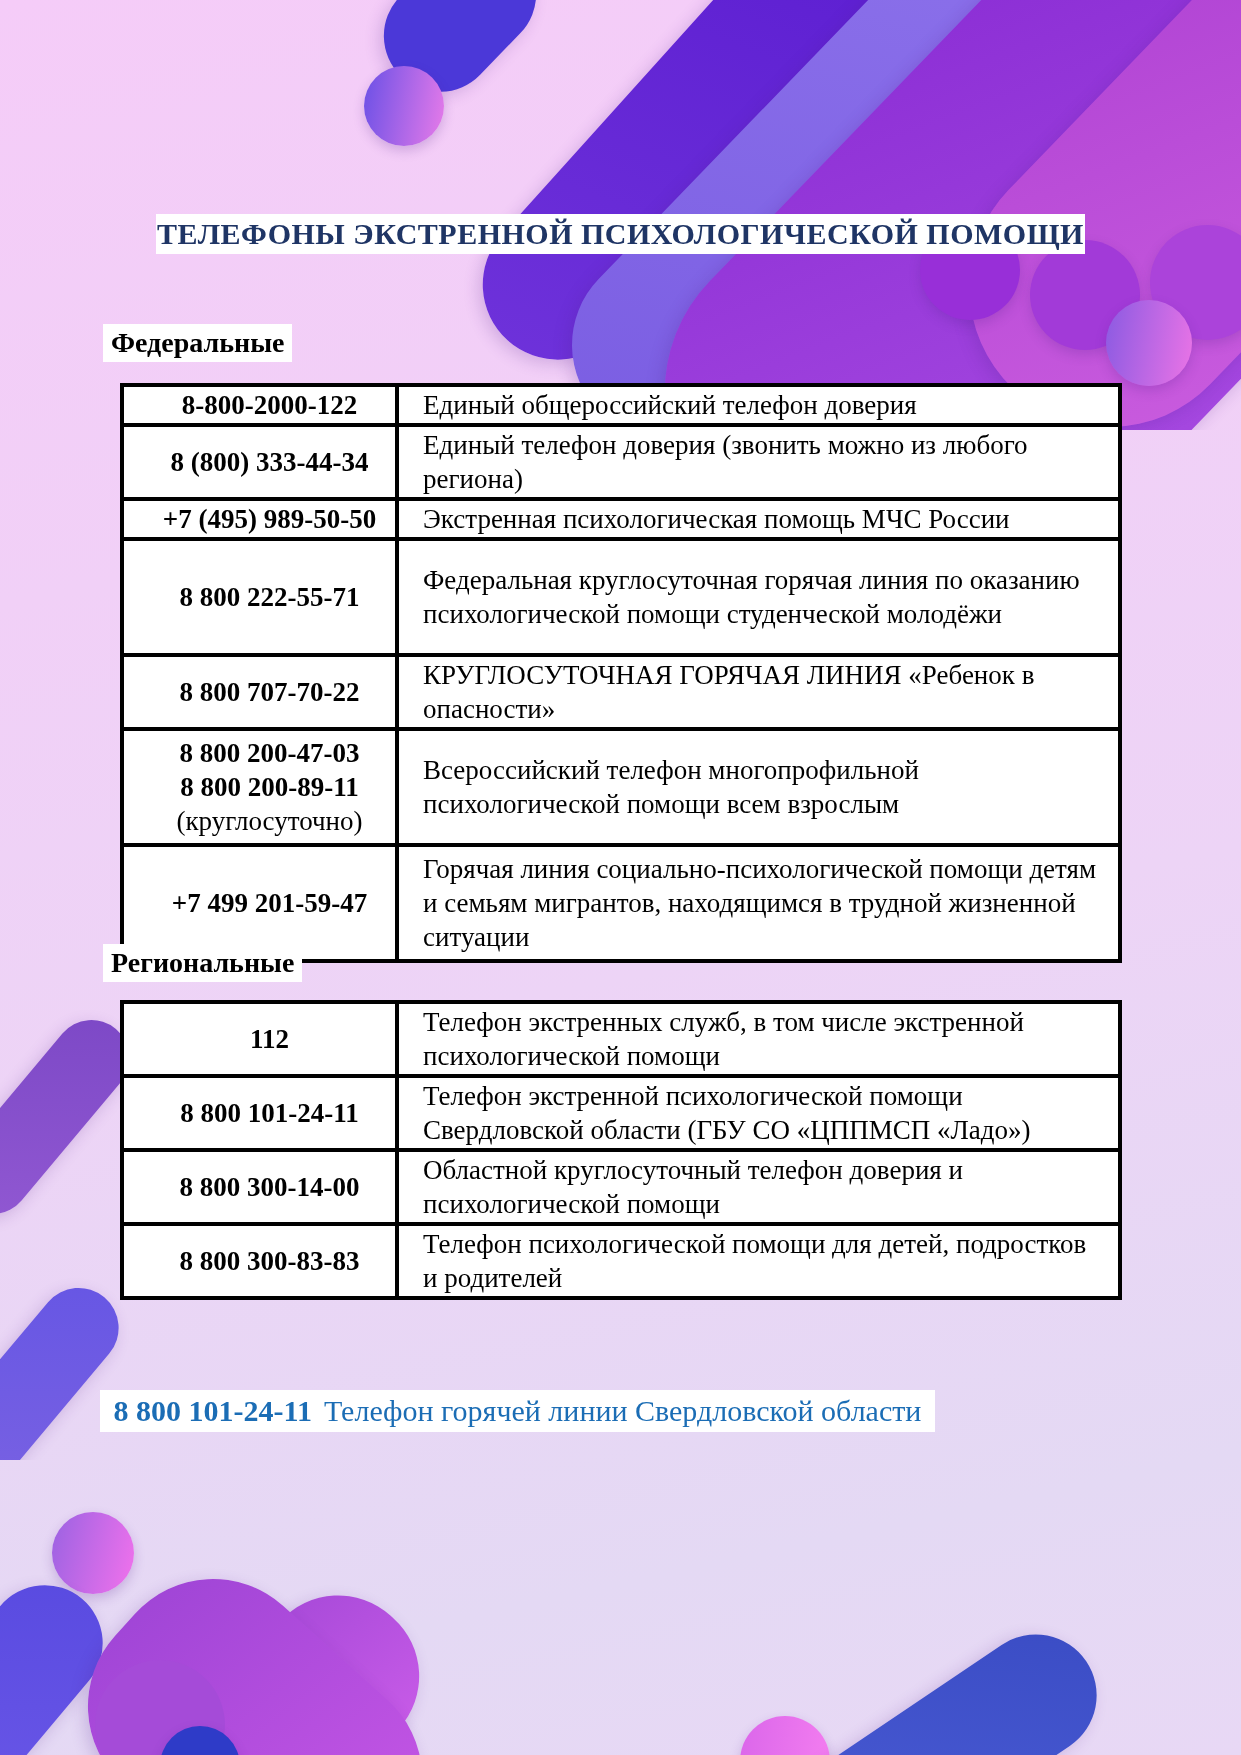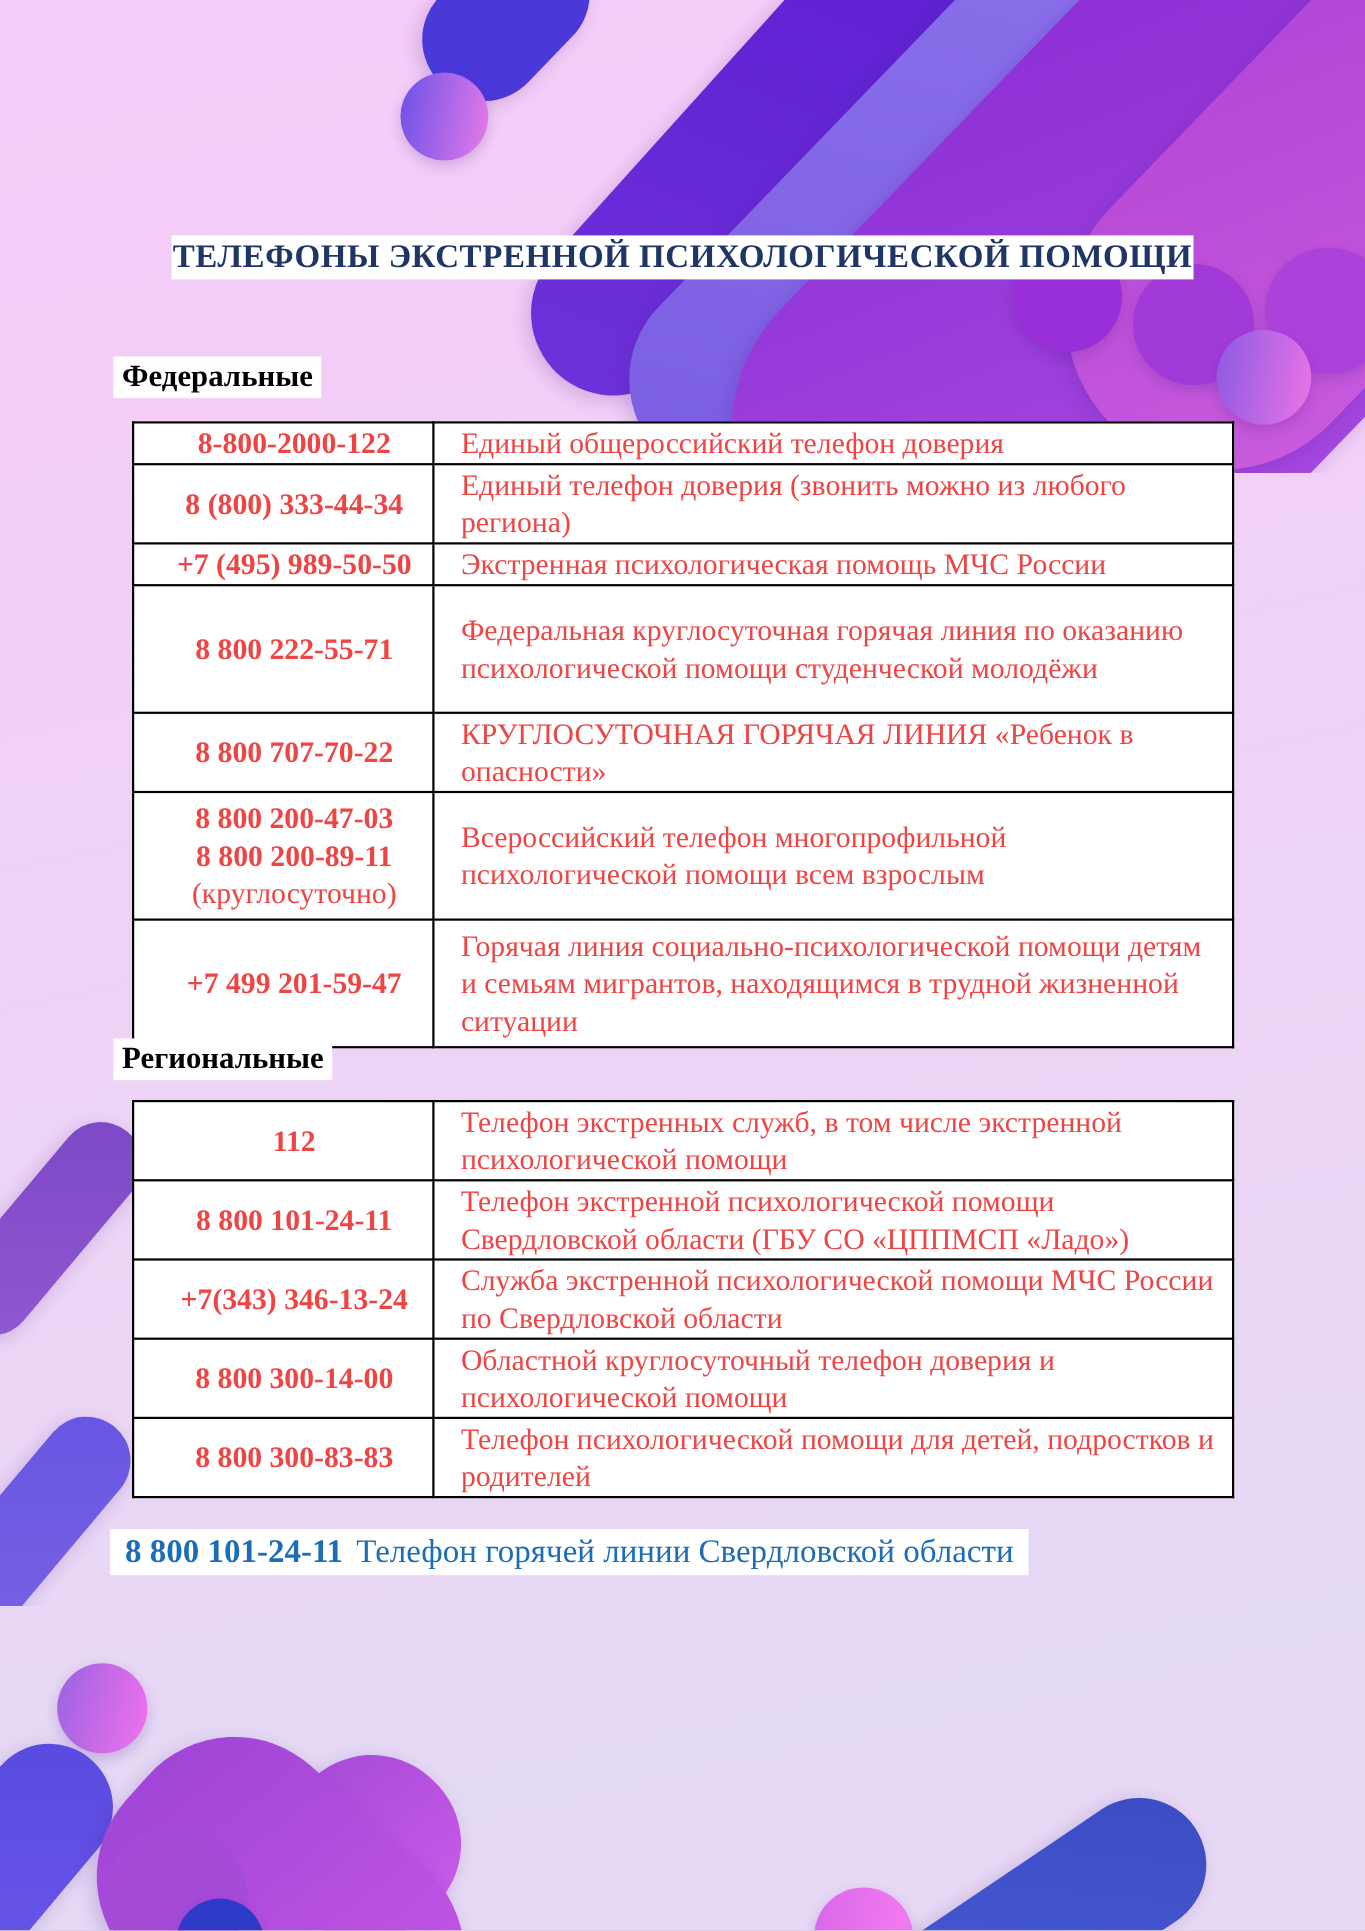--- a/index.html
+++ b/index.html
@@ -56,22 +56,22 @@
   }
   .h-fed{top:324px;}
   .h-reg{top:944px;}
   table.phones{
     position:absolute;left:120px;width:1002px;
     border-collapse:collapse;table-layout:fixed;background:#ffffff;
   }
   .t-fed{top:383px;}
   .t-reg{top:1000px;}
   table.phones td{
-    border:2px solid #000000;
-    font-size:27px;line-height:34px;color:#ef4444;
+    border:4px solid #000000;
+    font-size:27px;line-height:34px;color:#000000;
     vertical-align:middle;
     padding-left:24px;
   }
   td.c-phone{width:243px;text-align:center;font-weight:bold;padding:1px 4px;}
   td.c-desc{padding:1px 12px;}
   tr.r1{height:36px;} tr.r2{height:50px;} tr.r3{height:116px;}
   .pnote{font-weight:normal;}
   .footer-row{position:absolute;left:0;top:1390px;width:1035px;text-align:center;}
   .footer-box{
     display:inline-block;background:#ffffff;color:#1b6db5;
@@ -181,26 +181,20 @@
         <td class="c-desc">Телефон экстренных служб, в том числе экстренной психологической помощи</td>
       </tr>
       <tr class="r2">
         <td class="c-phone">
               <div>8 800 101-24-11</div>
             </td>
         <td class="c-desc">Телефон экстренной психологической помощи Свердловской области (ГБУ СО «ЦППМСП «Ладо»)</td>
       </tr>
       <tr class="r2">
         <td class="c-phone">
-              <div>+7(343) 346-13-24</div>
-            </td>
-        <td class="c-desc">Служба экстренной психологической помощи МЧС России по Свердловской области</td>
-      </tr>
-      <tr class="r2">
-        <td class="c-phone">
               <div>8 800 300-14-00</div>
             </td>
         <td class="c-desc">Областной круглосуточный телефон доверия и психологической помощи</td>
       </tr>
       <tr class="r2">
         <td class="c-phone">
               <div>8 800 300-83-83</div>
             </td>
         <td class="c-desc">Телефон психологической помощи для детей, подростков и родителей</td>
       </tr>

